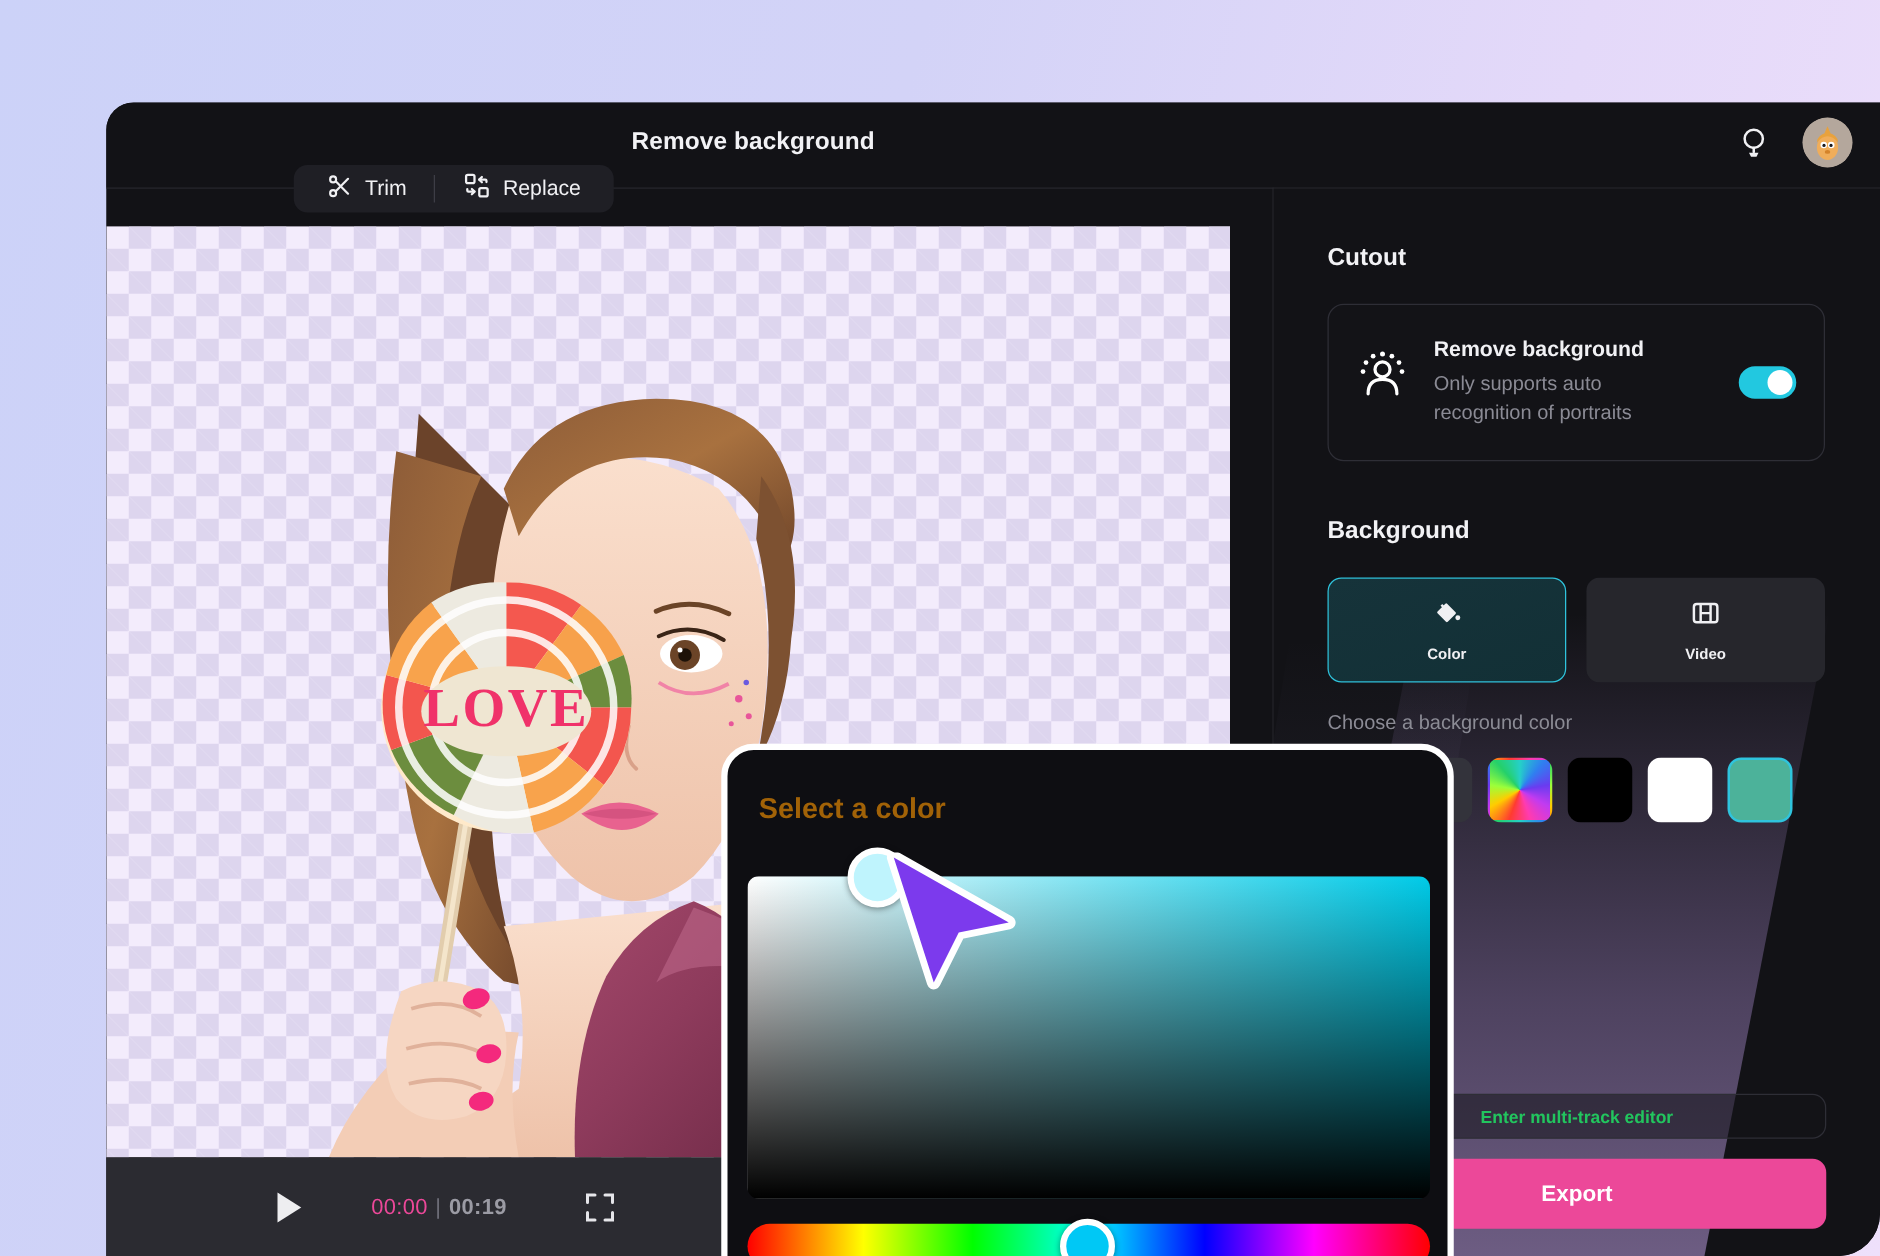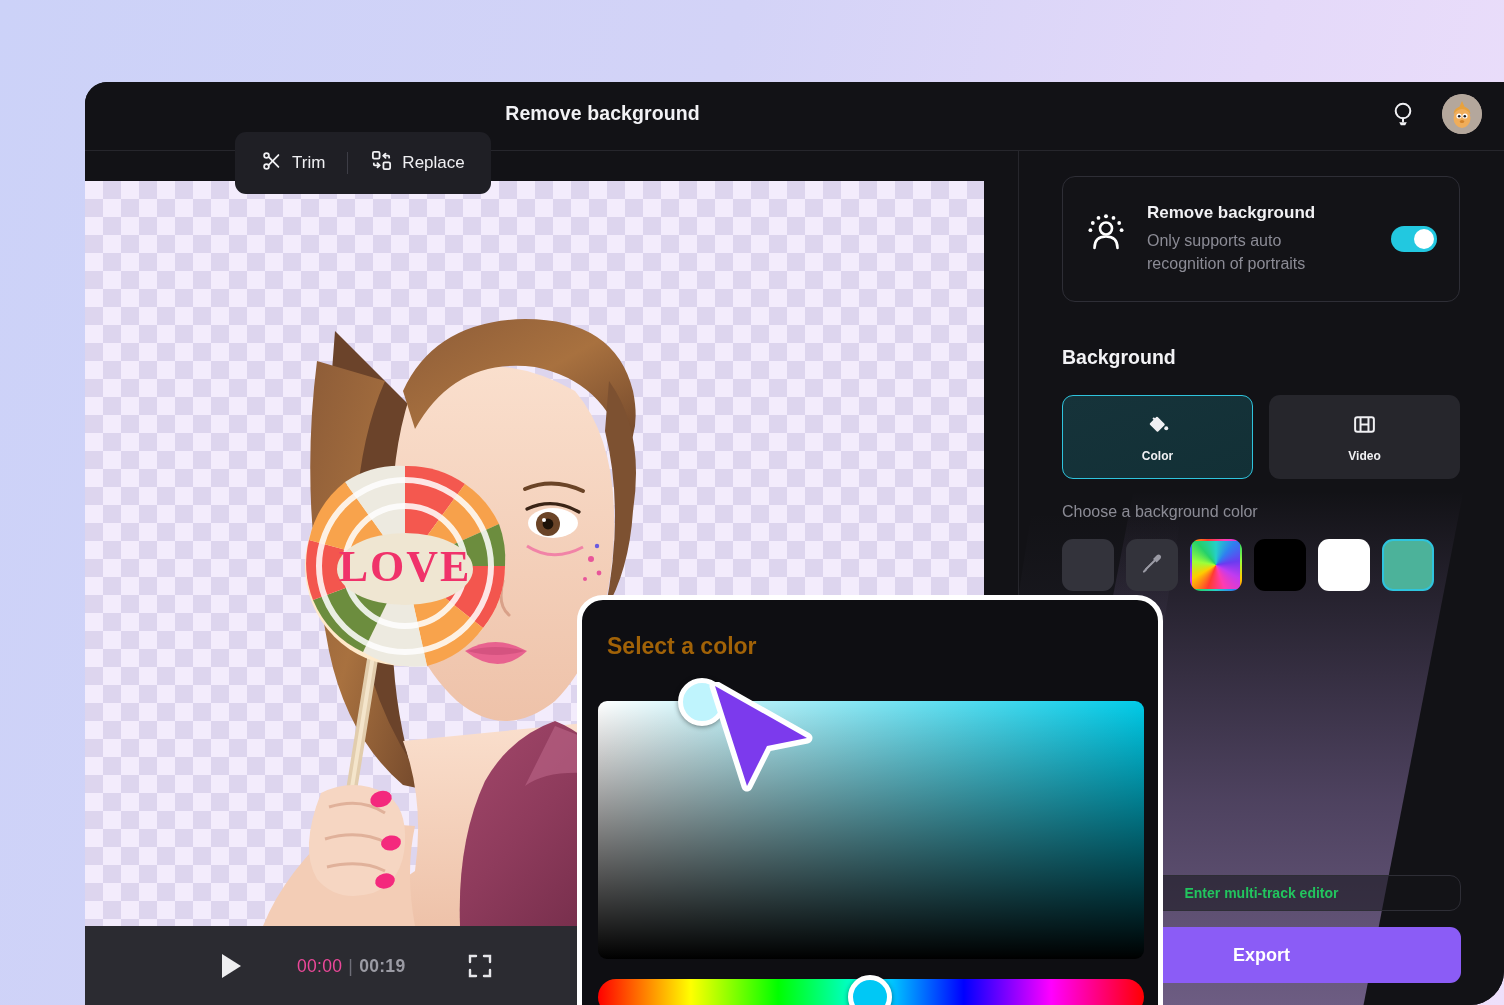--- a/index.html
+++ b/index.html
@@ -61,21 +61,21 @@
   
   #split-rule {
     position: absolute; left: 933px; top: 68px;
     width: 1px; height: 855px; background: #26262c;
   }
 
   
   #tool-pill {
     position: absolute;
     left: 150px; top: 50px;
-    height: 62px;
+    height: 38px;
     background: #1f1f25;
     border-radius: 11px;
     display: flex; align-items: center;
     padding: 0 20px;
     z-index: 9;
   }
   .tool-item {
     display: flex; align-items: center; gap: 9px;
     color: #f0f0f3; font-size: 17px; font-weight: 500;
     cursor: pointer; padding: 0 6px;
@@ -220,21 +220,21 @@
   }
   #multitrack-btn {
     height: 36px; border-radius: 11px;
     border: 1px solid #2e2e36; background: rgba(20,20,25,.55);
     color: #22c55e; font-size: 14px; font-weight: bold;
     display: flex; align-items: center; justify-content: center;
     cursor: pointer;
   }
   #export-btn {
     height: 56px; margin-top: 16px; border-radius: 11px;
-    background: #8b5cf6; color: #ffffff;
+    background: #ec4899; color: #ffffff;
     font-size: 18px; font-weight: bold;
     display: flex; align-items: center; justify-content: center;
     cursor: pointer;
   }
 
   
   #color-dialog {
     position: absolute;
     left: 492px; top: 513px;
     width: 586px; height: 492px;
@@ -468,20 +468,21 @@
           <path d="M9 23 H3 V17"></path>
       </svg>
     </div>
   </div>
 
   <div id="right-panel">
     <div id="beam"></div>
     <div id="beam2"></div>
 
     <div class="panel-inner">
+      <div class="section-title">Cutout</div>
 
       <div id="cutout-card">
         <div id="cutout-icon">
           <svg width="42" height="42" viewBox="0 0 42 42" fill="none">
             <g fill="#ffffff">
               <circle cx="21" cy="5.2" r="2"></circle>
                 <circle cx="28.5" cy="6.9" r="1.9"></circle>
               <circle cx="34.2" cy="12" r="1.9"></circle>
                 <circle cx="36.6" cy="19.2" r="1.9"></circle>
               <circle cx="13.5" cy="6.9" r="1.9"></circle>

